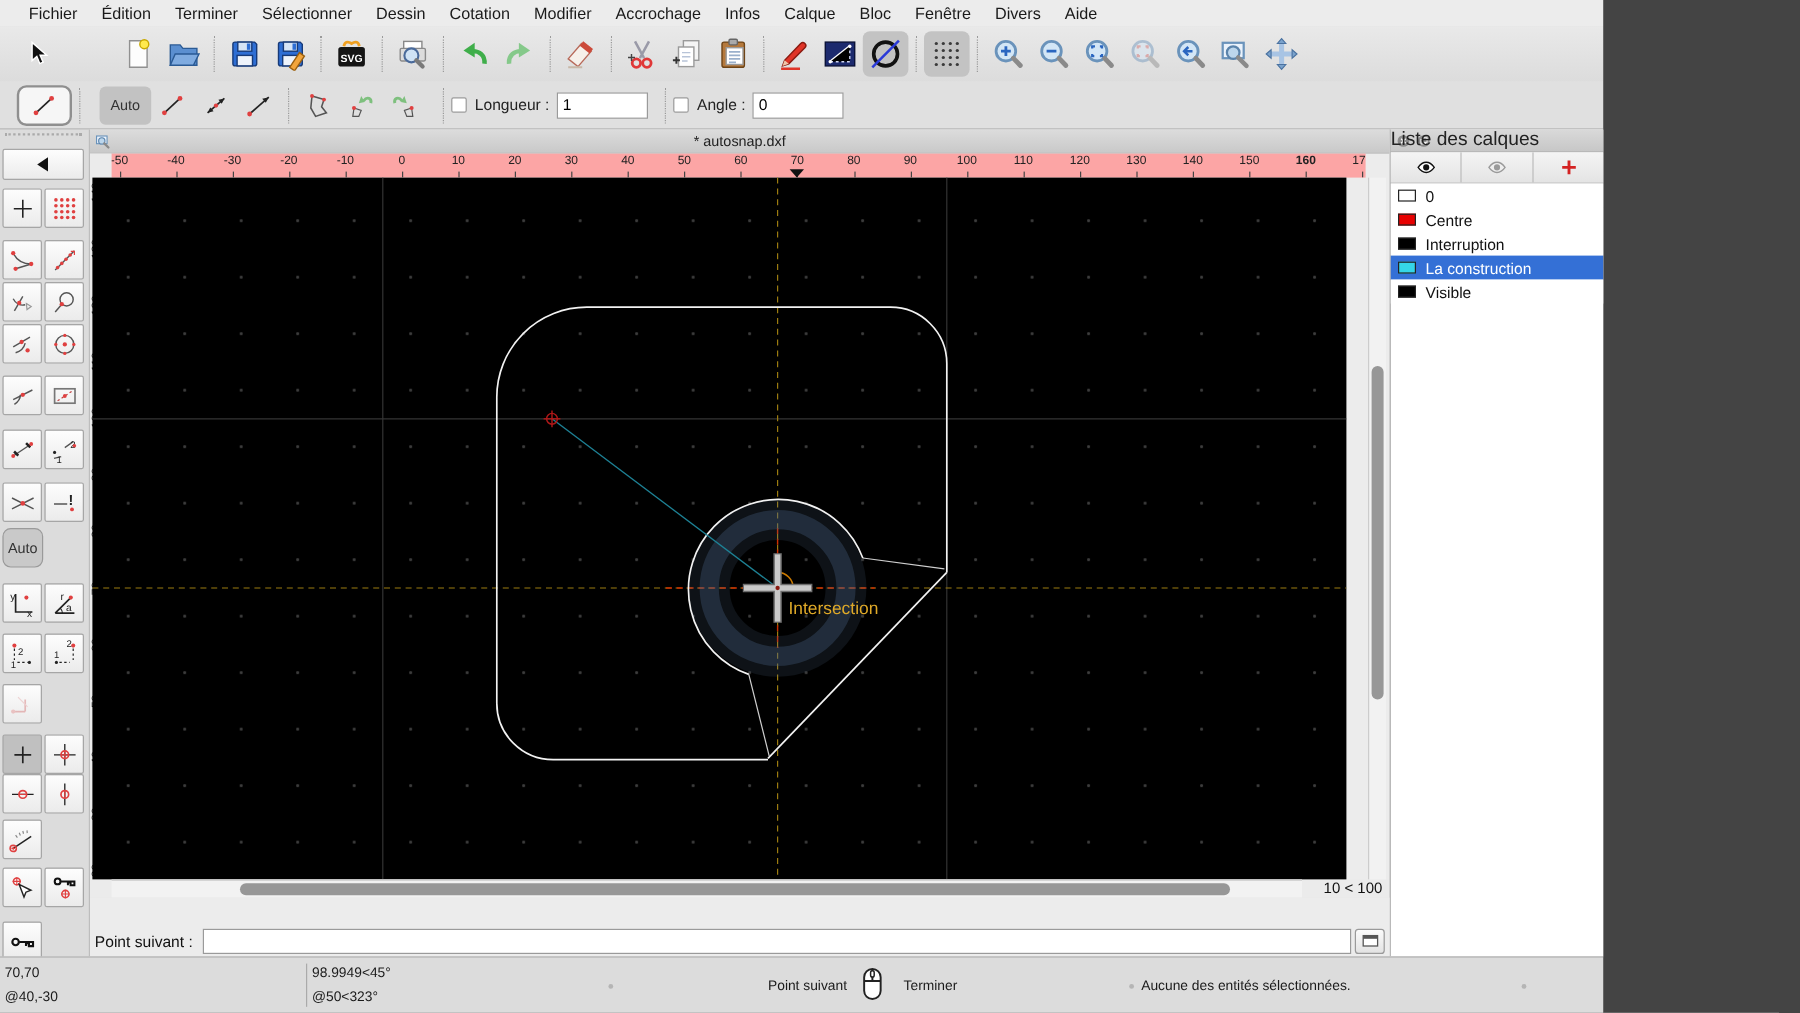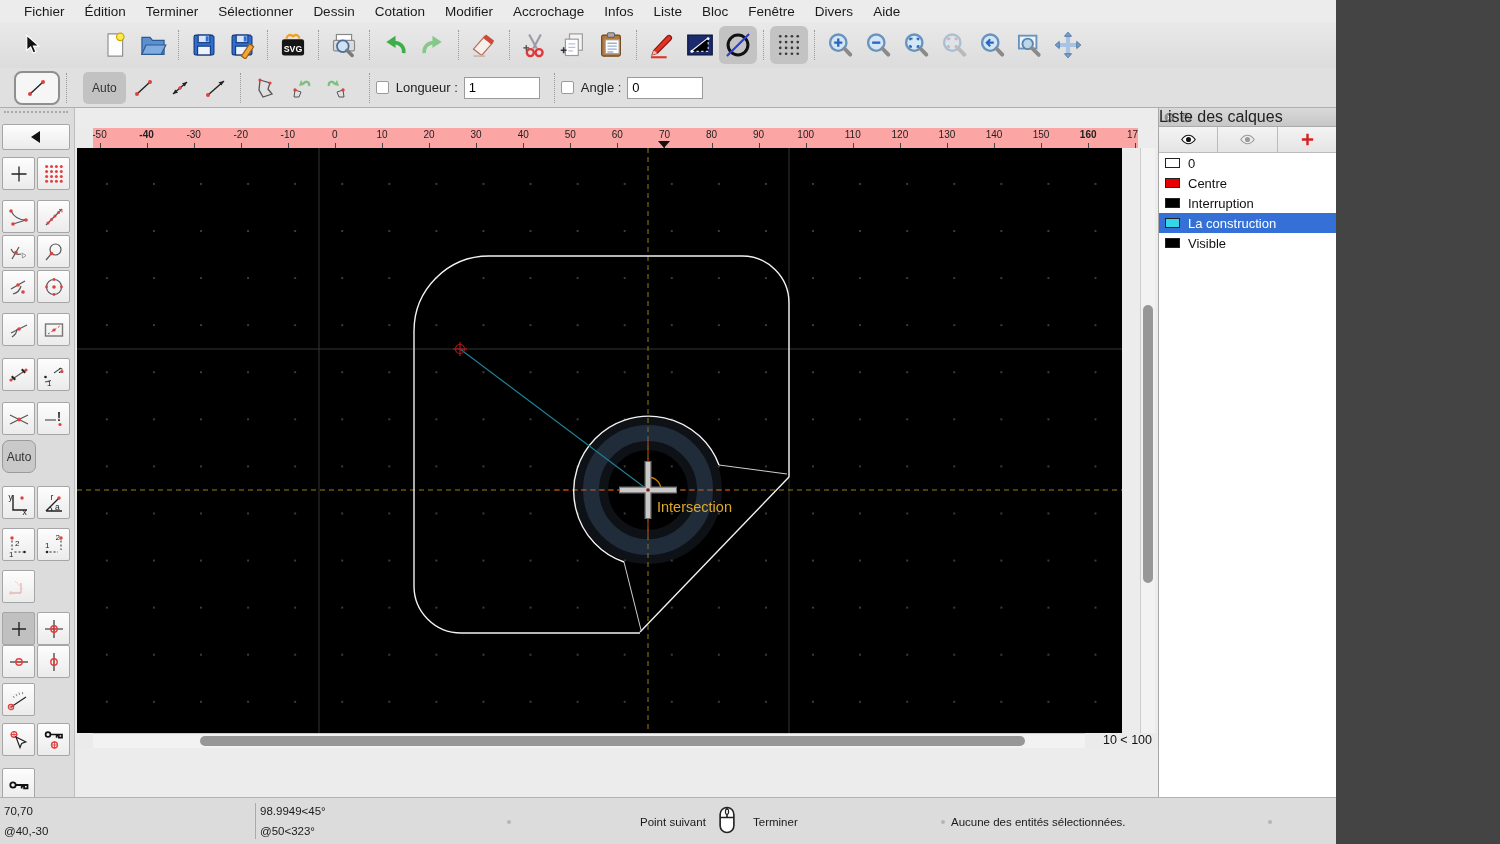--- a/index.html
+++ b/index.html
@@ -88,21 +88,21 @@
   <div class="menubar" id="menubar">
       <span class="menu-item">Fichier</span>
       <span class="menu-item">Édition</span>
       <span class="menu-item">Terminer</span>
       <span class="menu-item">Sélectionner</span>
       <span class="menu-item">Dessin</span>
       <span class="menu-item">Cotation</span>
       <span class="menu-item">Modifier</span>
       <span class="menu-item">Accrochage</span>
       <span class="menu-item">Infos</span>
-      <span class="menu-item">Liste</span>
+      <span class="menu-item">Calque</span>
       <span class="menu-item">Bloc</span>
       <span class="menu-item">Fenêtre</span>
       <span class="menu-item">Divers</span>
       <span class="menu-item">Aide</span>
     </div>
   <span class="cursor-arrow">
       <span style="display: flex;">
         <svg viewBox="0 0 24 24" width="22" height="22">
           <path d="M3 1.5v16.5l4.3-3.7 2.7 6.5 3-1.3-2.7-6.3h6z" fill="#111" stroke="#fff" stroke-width="1.3"></path>
         </svg>
@@ -708,25 +708,37 @@
         <span style="display: flex;">
           <svg viewBox="0 0 24 24" width="24" height="24">
             <circle cx="6" cy="12" r="2.7" fill="none" stroke="#111" stroke-width="1.8"></circle>
             <path d="M9 12h11.5v3.4h-3.4v-2.4h-2.4v2.4" fill="none" stroke="#111" stroke-width="1.8"></path>
           </svg>
         </span>
       </span>
     </div>
 
   <div class="mdi">
+    <div class="mdi-title">
+      <span style="margin-left:4px;display:flex" id="mdi-icon">
+          <span style="display: flex;">
+            <svg viewBox="0 0 24 24" width="14" height="14">
+              <rect x="2.5" y="4" width="15" height="11" fill="#eaf2fb" stroke="#6a93bb" stroke-width="1.6"></rect>
+              <circle cx="10" cy="11" r="4.5" fill="#bcd6ec" stroke="#5a83ab" stroke-width="1.6"></circle>
+              <path d="M13.5 14.5l6 6" stroke="#8a8a8a" stroke-width="3.2" stroke-linecap="round"></path>
+            </svg>
+          </span>
+        </span>
+      <span class="ttl">* autosnap.dxf</span>
+    </div>
     <div class="rcorner"></div>
     <div class="hruler" id="hruler">
         <span class="hlab" style="left: -13.5px;">-50</span>
         <span class="htick" style="left: 6.5px;"></span>
-        <span class="hlab" style="left: 33.58px; font-weight: bold;">-40</span>
+        <span class="hlab" style="left: 33.58px;">-40</span>
         <span class="htick" style="left: 53.58px;"></span>
         <span class="hlab" style="left: 80.66px;">-30</span>
         <span class="htick" style="left: 100.66px;"></span>
         <span class="hlab" style="left: 127.74px;">-20</span>
         <span class="htick" style="left: 147.74px;"></span>
         <span class="hlab" style="left: 174.82px; text-align: center;">-10</span>
         <span class="htick" style="left: 194.82px;"></span>
         <span class="hlab" style="left: 221.9px;">0</span>
         <span class="htick" style="left: 241.9px;"></span>
         <span class="hlab" style="left: 268.98px;">10</span>
@@ -1119,20 +1131,34 @@
             <rect x="10" y="6.5" width="4" height="2.4" fill="#aaa" stroke="#666"></rect>
             <rect x="9" y="10" width="6" height="7" fill="#fff" stroke="#999"></rect>
           </svg>
         </span>
       </span>
       <span class="fsep" style="top: 148px;"></span>
       <span class="fsep" style="top: 300px;"></span>
     </div>
 
   <div class="cmddock">
+    <div class="cmd-row">
+      <span class="plabel">Point suivant :</span>
+      <input class="cmd-input" value="" style="">
+      <span class="cmd-btn">
+          <span id="cmd-btn-icon" style="display:flex">
+            <span style="display: flex;">
+              <svg viewBox="0 0 24 24" width="16" height="16">
+                <rect x="3" y="5.5" width="18" height="13" fill="#fff" stroke="#555" stroke-width="1.6"></rect>
+                <rect x="3" y="5.5" width="18" height="4" fill="#555"></rect>
+              </svg>
+            </span>
+          </span>
+        </span>
+    </div>
   </div>
 
   <div class="statusbar">
     <span class="sb-abs" style="left:4px;top:7px">70,70</span>
     <span class="sb-abs" style="left:4px;top:27px">@40,-30</span>
     <span class="sb-div"></span>
     <span class="sb-abs" style="left:260px;top:7px">98.9949&lt;45°</span>
     <span class="sb-abs" style="left:260px;top:27px">@50&lt;323°</span>
     <span class="sb-dot" style="left:507px"></span>
     <span class="sb-abs" style="left:640px;top:18px">Point suivant</span>

